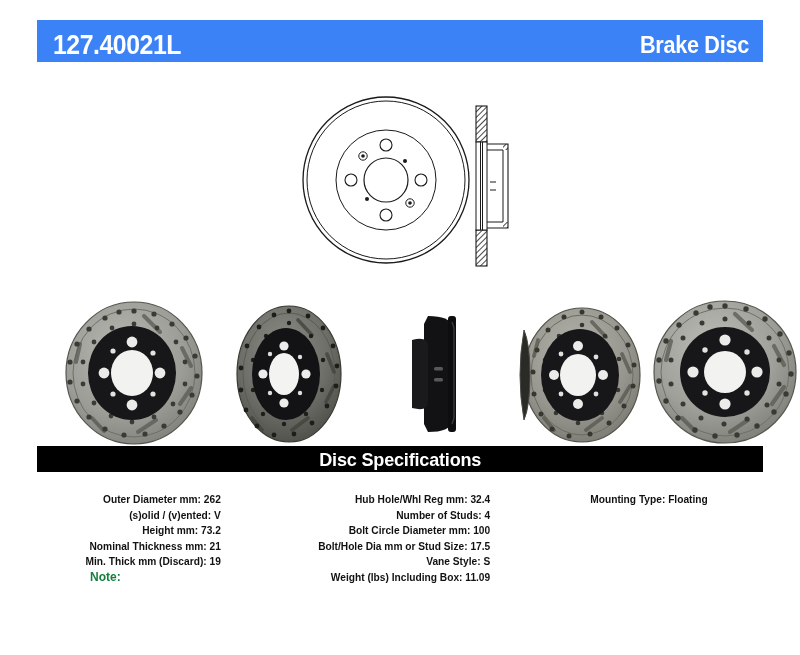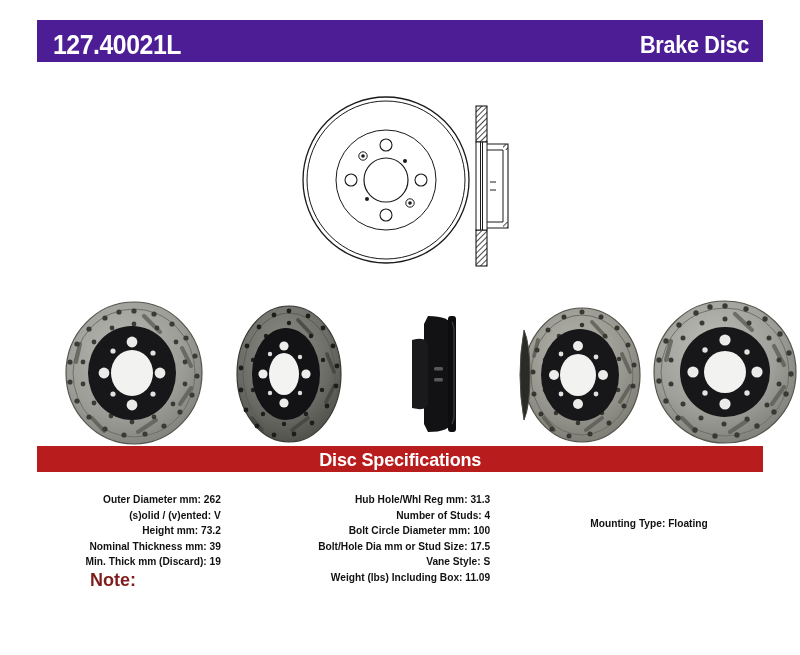--- a/index.html
+++ b/index.html
@@ -6,21 +6,21 @@
   body{
     width:800px;height:655px;background:#ffffff;
     font-family:"Liberation Sans","DejaVu Sans",sans-serif;
     overflow:hidden;position:relative;
   }
   .sheet{position:absolute;left:0;top:0;width:800px;height:655px;}
 
   
   .header-bar{
     position:absolute;left:37px;top:20px;width:726px;height:42px;
-    background:#4c1d95;display:flex;align-items:center;
+    background:#3b82f6;display:flex;align-items:center;
     justify-content:space-between;box-sizing:border-box;
     padding:8px 14px 0 16px;
   }
   .part-number{
     color:#fff;font-size:27px;font-weight:bold;letter-spacing:-0.5px;
     transform:scaleX(.92);transform-origin:left center;line-height:1;
   }
   .product-title{
     color:#fff;font-size:23px;font-weight:bold;letter-spacing:-0.3px;
     transform:scaleX(.94);transform-origin:right center;line-height:1;
@@ -30,48 +30,48 @@
   .lineart{position:absolute;left:300px;top:92px;width:230px;height:190px;}
   .lineart svg{display:block;}
 
   
   .photo-row{position:absolute;left:30px;top:296px;width:745px;height:152px;}
   .rotor{position:absolute;}
 
   
   .spec-bar{
     position:absolute;left:37px;top:446px;width:726px;height:26px;
-    background:#b91c1c;display:flex;align-items:center;justify-content:center;
+    background:#000000;display:flex;align-items:center;justify-content:center;
   }
   .spec-bar-title{
     color:#fff;font-size:19px;font-weight:bold;letter-spacing:-0.2px;
     transform:scaleX(.95);line-height:1;
   }
   .spec-cols{
     position:absolute;left:37px;top:492px;width:726px;height:105px;
     display:flex;
   }
   .spec-col{flex:0 0 auto;}
   .spec-col.c1{width:228px;}
   .spec-col.c2{width:270px;}
-  .spec-col.c3{width:228px;margin-top:24px;}
+  .spec-col.c3{width:228px;}
   .spec-row{
     font-size:10.5px;font-weight:bold;color:#111;
     line-height:15.5px;white-space:nowrap;text-align:center;
     transform:scaleX(.97);
   }
   .spec-col.c1 .spec-row{text-align:right;padding-right:42px;}
   .spec-col.c2 .spec-row{text-align:right;padding-right:42px;}
   .spec-col.c3 .spec-row{text-align:center;}
   .spec-row .k{font-weight:bold;}
   .spec-row .v{font-weight:bold;}
 
   .note{
     position:absolute;left:90px;top:570px;
-    font-size:18px;font-weight:bold;color:#7f1d1d;white-space:nowrap;
+    font-size:12px;font-weight:bold;color:#15803d;white-space:nowrap;
   }
   .note .note-val{font-weight:bold;padding-left:4px;}
 </style>
 </head>
 <body>
 
 <div class="sheet">
 
   <div class="header-bar">
     <span class="part-number">127.40021L</span>
@@ -419,32 +419,32 @@
       <div class="spec-row">
         <span class="k">(s)olid / (v)ented:</span>
         <span class="v">V</span>
       </div>
       <div class="spec-row">
         <span class="k">Height mm:</span>
         <span class="v">73.2</span>
       </div>
       <div class="spec-row">
         <span class="k">Nominal Thickness mm:</span>
-        <span class="v">39</span>
+        <span class="v">21</span>
       </div>
       <div class="spec-row">
         <span class="k">Min. Thick mm (Discard):</span>
         <span class="v">19</span>
       </div>
     </div>
 
     <div class="spec-col c2">
       <div class="spec-row">
         <span class="k">Hub Hole/Whl Reg mm:</span>
-        <span class="v">31.3</span>
+        <span class="v">32.4</span>
       </div>
       <div class="spec-row">
         <span class="k">Number of Studs:</span>
         <span class="v">4</span>
       </div>
       <div class="spec-row">
         <span class="k">Bolt Circle Diameter mm:</span>
         <span class="v">100</span>
       </div>
       <div class="spec-row">

